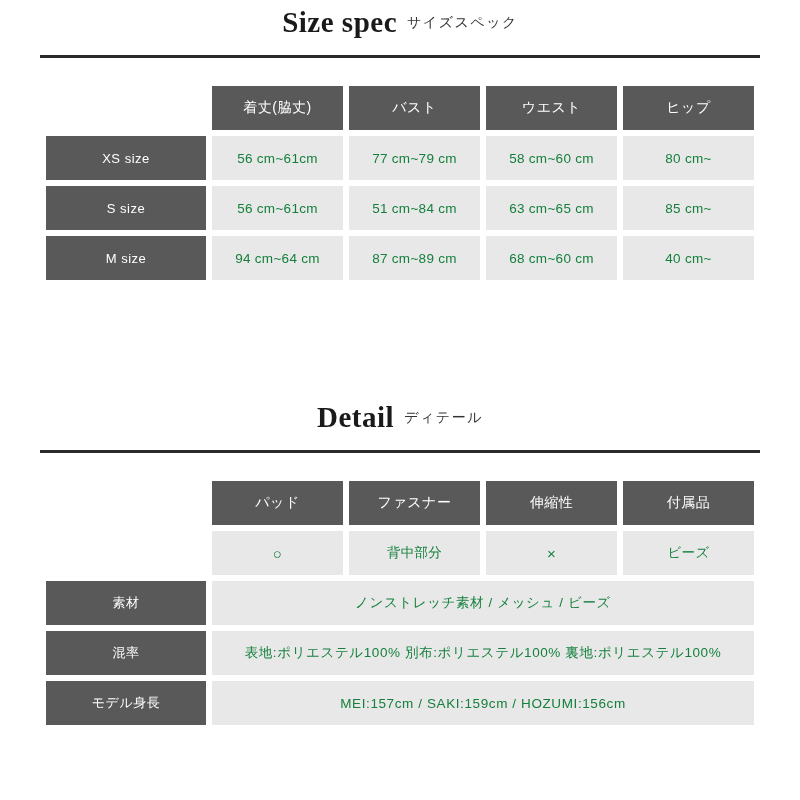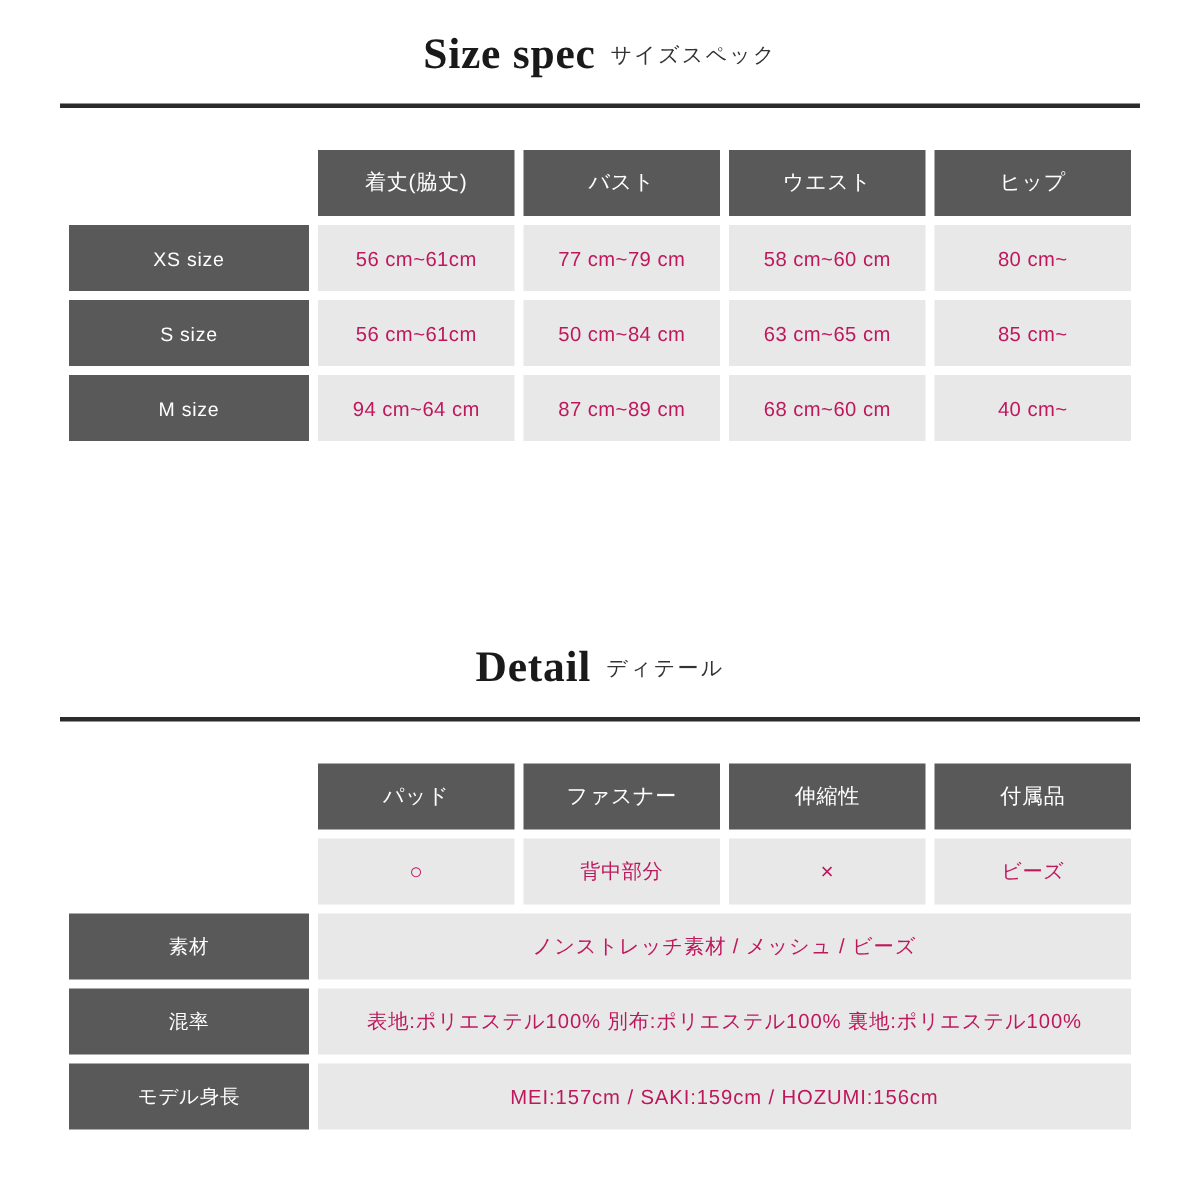--- a/index.html
+++ b/index.html
@@ -15,21 +15,21 @@
   .page {
     position: relative;
     width: 800px;
     height: 800px;
     background: #ffffff;
   }
 
   
   .section-head {
     text-align: center;
-    padding-top: 20px;
+    padding-top: 6px;
   }
   .section-head .title-en {
     font-family: "Liberation Serif", serif;
     font-size: 29px;
     font-weight: bold;
     letter-spacing: 0.5px;
     color: #1a1a1a;
     vertical-align: middle;
   }
   .section-head .title-jp {
@@ -68,21 +68,21 @@
     letter-spacing: 0.5px;
   }
   .rowlabel {
     background: #595959;
     color: #ffffff;
     font-size: 13px;
     letter-spacing: 0.5px;
   }
   .cell {
     background: #e8e8e8;
-    color: #be185d;
+    color: #15803d;
     font-size: 13.5px;
     letter-spacing: 0.3px;
   }
   .blank { background: transparent; }
 
   .spec-table { margin-top: 22px; }
   .spec-table col.c0 { width: 160px; }
 
   .detail-table { margin-top: 22px; }
   .detail-table col.c0 { width: 160px; }
@@ -120,21 +120,21 @@
     <tr>
       <td class="rowlabel">XS size</td>
       <td class="cell">56 cm~61cm</td>
       <td class="cell">77 cm~79 cm</td>
       <td class="cell">58 cm~60 cm</td>
       <td class="cell">80 cm~</td>
     </tr>
     <tr>
       <td class="rowlabel">S size</td>
       <td class="cell">56 cm~61cm</td>
-      <td class="cell">50 cm~84 cm</td>
+      <td class="cell">51 cm~84 cm</td>
       <td class="cell">63 cm~65 cm</td>
       <td class="cell">85 cm~</td>
     </tr>
     <tr>
       <td class="rowlabel">M size</td>
       <td class="cell">94 cm~64 cm</td>
       <td class="cell">87 cm~89 cm</td>
       <td class="cell">68 cm~60 cm</td>
       <td class="cell">40 cm~</td>
     </tr>

